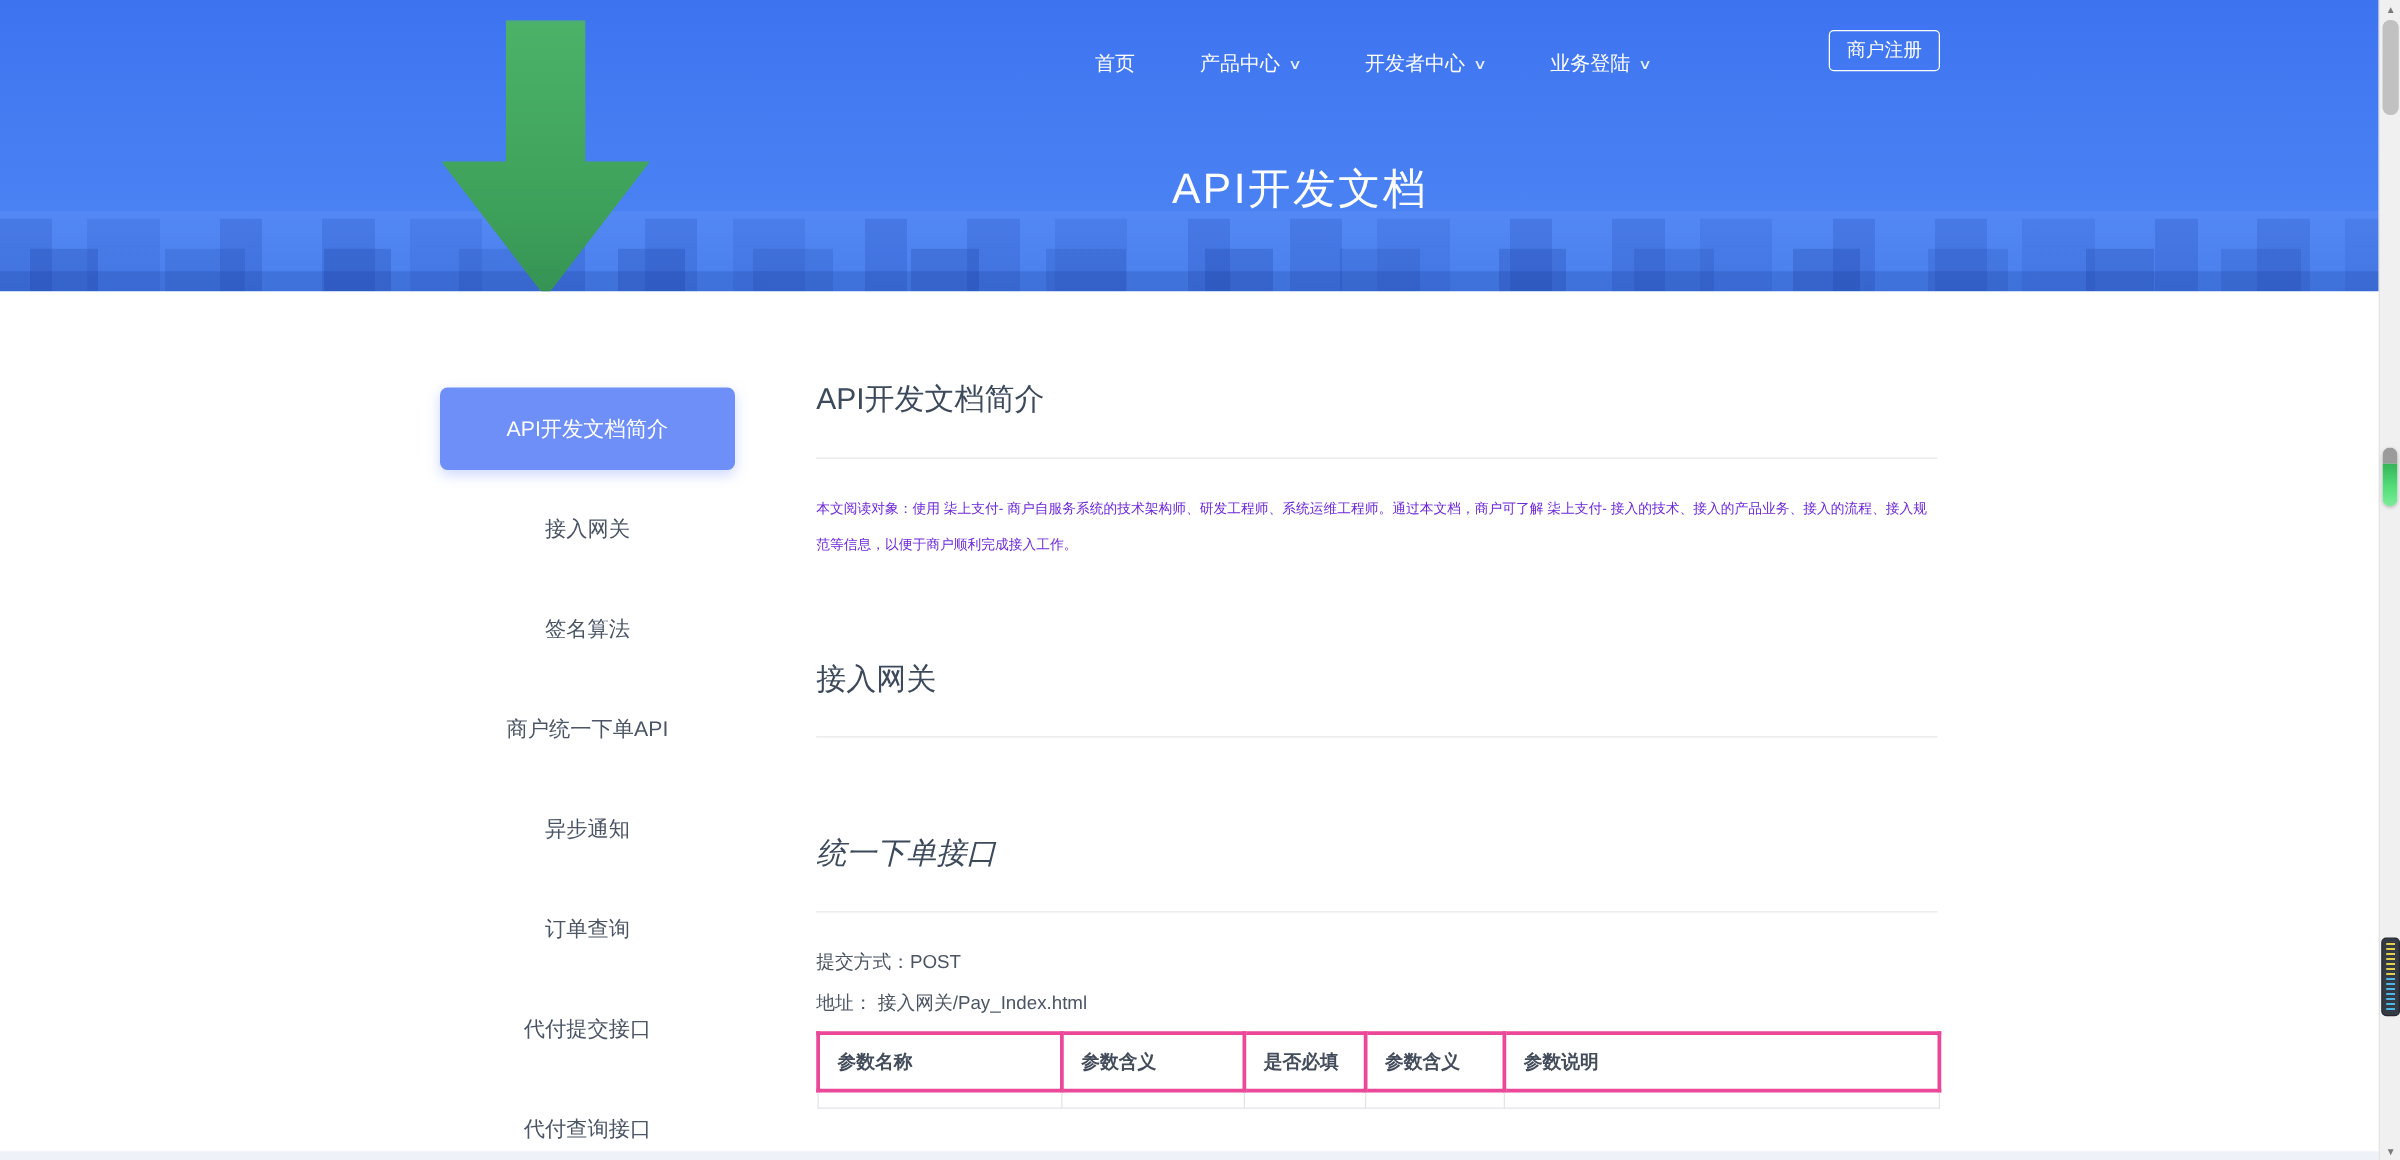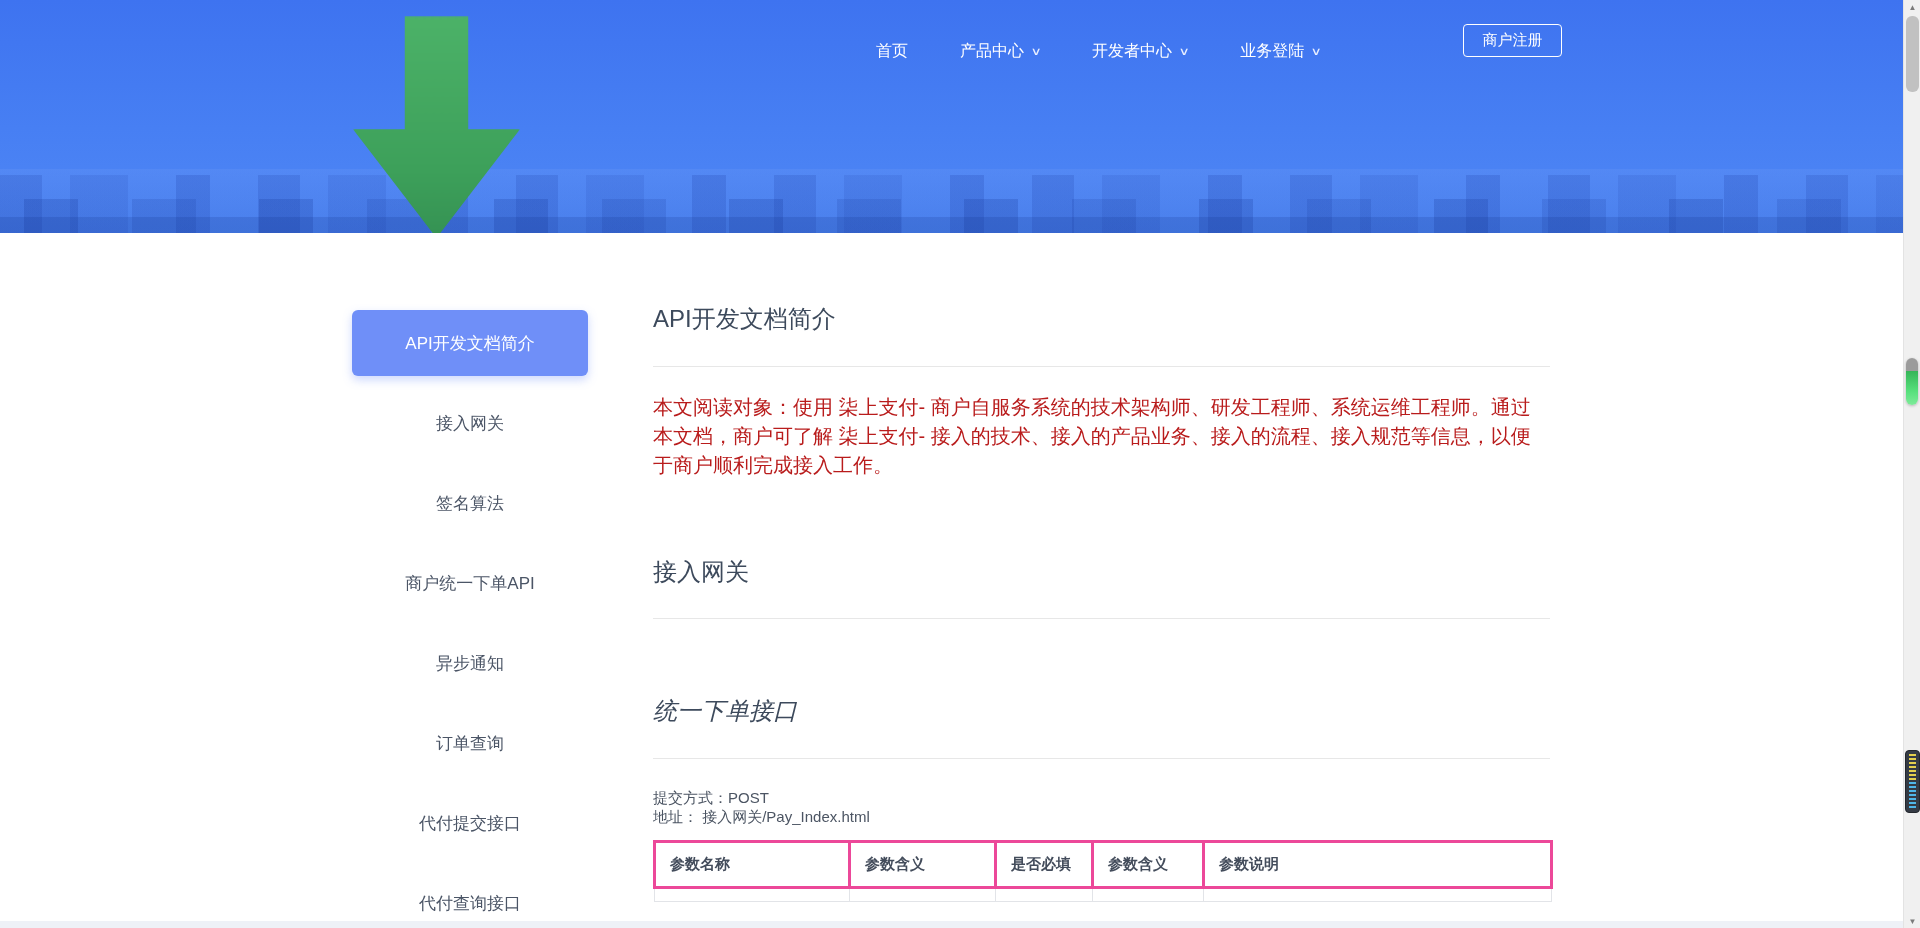--- a/index.html
+++ b/index.html
@@ -22,52 +22,52 @@
 
   .green-arrow { position:absolute; left:353px; top:16px; width:167px; height:222px;
      background:linear-gradient(180deg,#4cb268 0%,#3da05a 70%,#359253 100%);
      clip-path:polygon(31% 0,69% 0,69% 51%,100% 51%,50% 100%,0 51%,31% 51%);
      filter:blur(1.1px); }
 
   
   .nav { position:absolute; left:850px; top:22px; height:40px; display:flex; align-items:flex-end; }
   .nav-item { color:#fff; font-size:16px; padding:0 26px; display:flex; align-items:center; gap:8px; cursor:pointer; white-space:nowrap; }
   .chev { font-size:11px; color:#eaf0ff; transform:scaleX(1.4); display:inline-block; }
-  .register-btn { position:absolute; left:1463px; top:24px; width:99px; height:33px;
+  .register-btn { position:absolute; left:1463px; top:24px; width:89px; height:33px;
      border:1px solid #fff; border-radius:4px; background:transparent; color:#fff; font-size:15px;
      display:flex; align-items:center; justify-content:center; cursor:pointer; }
 
   .hero-title { position:absolute; left:560px; top:128px; width:960px; text-align:center;
      color:#fff; font-size:34px; font-weight:400; letter-spacing:2px; }
   .hero-subtitle { position:absolute; left:560px; top:176px; width:960px; text-align:center;
      color:rgba(255,255,255,0.92); font-size:15px; letter-spacing:9px; }
 
   
   .sidebar { position:absolute; left:352px; top:310px; width:236px; }
   .side-item { height:66px; display:flex; align-items:center; justify-content:center;
      font-size:17px; color:#4b5566; cursor:pointer; margin-top:14px; }
   .side-item:first-child { margin-top:0; }
   .side-item.active { background:#6f8ff8; color:#fff; border-radius:6px; box-shadow:0 4px 10px rgba(111,143,248,0.35); }
 
   
   .main { position:absolute; left:653px; top:233px; width:897px; }
   .sec-title { font-size:24px; font-weight:400; color:#3d4a5c; }
   .divider { border:none; border-top:1px solid #e7e7e7; margin:0; }
-  .body-text { font-size:20px; color:#b91c1c; line-height:29px; }
+  .body-text { font-size:11px; color:#6d28d9; line-height:29px; }
   .t1 { margin-top:70px; }
   .d1 { margin-top:31px; }
   .p1 { margin-top:26px; }
   .t2 { margin-top:76px; }
   .d2 { margin-top:30px; }
   .p2 { margin-top:27px; }
   .t3 { margin-top:76px;font-style:italic; }
   .d3 { margin-top:31px; }
   .meta-line { font-size:15px; color:#4c5563; }
   .m1 { margin-top:30px; }
-  .m2 { }
+  .m2 { margin-top:14px; }
 
   table.params { margin-top:13px; width:897px; border-collapse:collapse; table-layout:fixed; }
   .params th { border:3px solid #ec4899; height:46px; text-align:left; padding-left:14px;
      font-size:15px; color:#434c5b; font-weight:700; background:#fff; }
   .params td { border:1px solid #e2e4e8; height:14px; }
   .c1{width:195px;} .c2{width:146px;} .c3{width:97px;} .c4{width:111px;} .c5{width:348px;}
 
   .footer-strip { position:absolute; left:0; bottom:0; width:1903px; height:7px; background:#eef1f7; }
 
   
@@ -110,20 +110,21 @@
       <span>开发者中心</span>
       <span class="chev">∨</span>
     </div>
     <div class="nav-item">
       <span>业务登陆</span>
       <span class="chev">∨</span>
     </div>
   </div>
   <button class="register-btn">商户注册</button>
 
+  <div class="hero-title">API开发文档</div>
 </div>
 
 <div class="sidebar">
   <div class="side-item active">API开发文档简介</div>
   <div class="side-item">接入网关</div>
   <div class="side-item">签名算法</div>
   <div class="side-item">商户统一下单API</div>
   <div class="side-item">异步通知</div>
   <div class="side-item">订单查询</div>
   <div class="side-item">代付提交接口</div>

